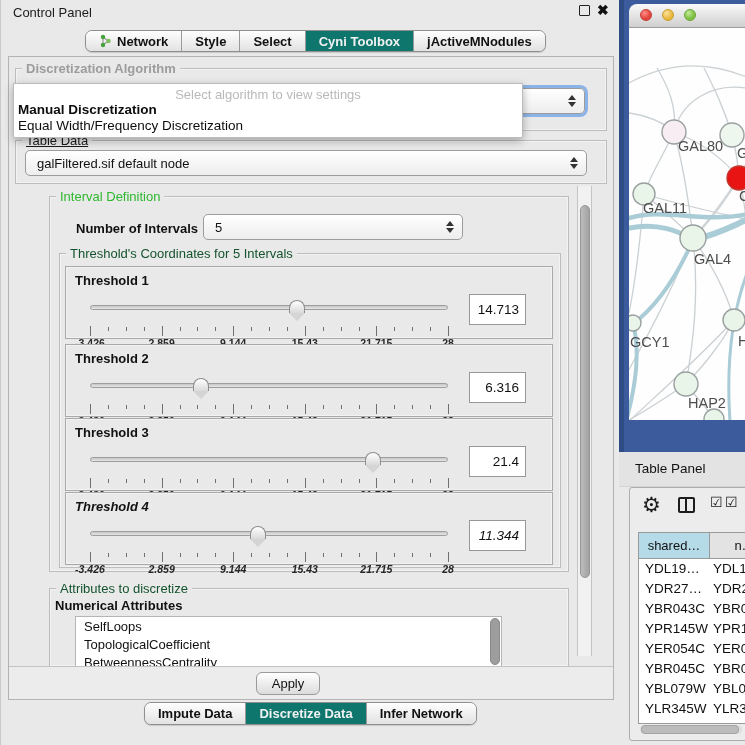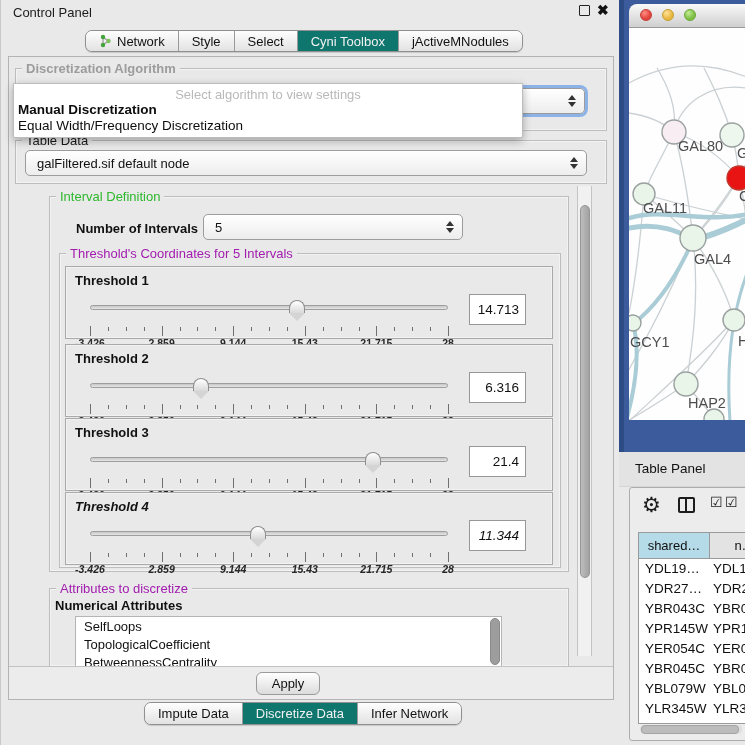--- a/index.html
+++ b/index.html
@@ -10,32 +10,32 @@
   
   #left-panel { position:absolute; left:0; top:0; width:618px; height:745px; }
   .titlebar { position:absolute; left:0; top:0; width:618px; height:24px; }
   .titlebar-text { position:absolute; left:12px; top:5px; font-size:13px; color:#1b1b1b; }
   .float-btn { position:absolute; left:578px; top:5px; width:11px; height:11px; border:1.5px solid #222; border-radius:1px; }
   .close-btn { position:absolute; left:596px; top:2px; font-size:14px; font-weight:bold; color:#111; }
 
   .segbar { position:absolute; display:flex; border:1px solid #8f8f8f; border-radius:7px; overflow:hidden; background:#e8e8e8; box-shadow:0 1px 1px rgba(0,0,0,.15); }
   #top-tabs { left:84px; top:30px; height:22px; }
   #bottom-tabs { left:143px; top:702px; height:23px; }
-  .seg { display:flex; align-items:center; gap:5px; padding:0 13px; font-size:13px; font-weight:normal; color:#111; background:linear-gradient(#fefefe,#e2e2e2); border-left:1px solid #9a9a9a; cursor:default; }
+  .seg { display:flex; align-items:center; gap:5px; padding:0 13px; font-size:13px; font-weight:bold; color:#111; background:linear-gradient(#fefefe,#e2e2e2); border-left:1px solid #9a9a9a; cursor:default; }
   .seg:first-child { border-left:none; }
   .seg.sel { background:#0f766e; color:#f1f1f1; }
 
   .content-panel { position:absolute; left:7px; top:56px; width:606px; height:644px; border:1px solid #b3b3b3; background:#e9e9e9; }
 
   .group { position:absolute; border:1px solid #bdbdbd; box-shadow:inset 0 0 0 1px #f3f3f3; }
   .group-title { position:absolute; top:-8px; left:6px; background:#e9e9e9; padding:0 4px; font-size:13px; line-height:15px; }
   .gt-gray { color:#9c9c9c; font-weight:bold; }
-  .gt-black { color:#1a1a1a; }
+  .gt-black { color:#1a1a1a;text-decoration:underline; }
   .gt-green { color:#2db82d; }
-  .gt-blue { color:#a21caf; }
+  .gt-blue { color:#14532d; }
 
   .jcombo { position:absolute; height:26px; background:linear-gradient(#ffffff,#ededed); border:1px solid #9c9c9c; border-radius:5px; font-size:13px; color:#111; display:flex; align-items:center; padding-left:11px; }
   .stepper { position:absolute; right:9px; top:50%; transform:translateY(-50%); width:7px; height:12px; }
   .stepper i { position:absolute; left:0; width:0; height:0; border-left:4px solid transparent; border-right:4px solid transparent; }
   .stepper .up { top:0; border-bottom:5px solid #333; }
   .stepper .dn { bottom:0; border-top:5px solid #333; }
   .focus-ring { box-shadow:0 0 0 3px rgba(90,150,230,.65); }
 
   
   .popup { position:absolute; left:12px; top:83px; width:510px; height:55px; background:#ffffff; border:1px solid #bcbcbc; border-radius:0 0 2px 2px; box-shadow:0 3px 8px rgba(0,0,0,.30); z-index:50;padding-left:46px; }

